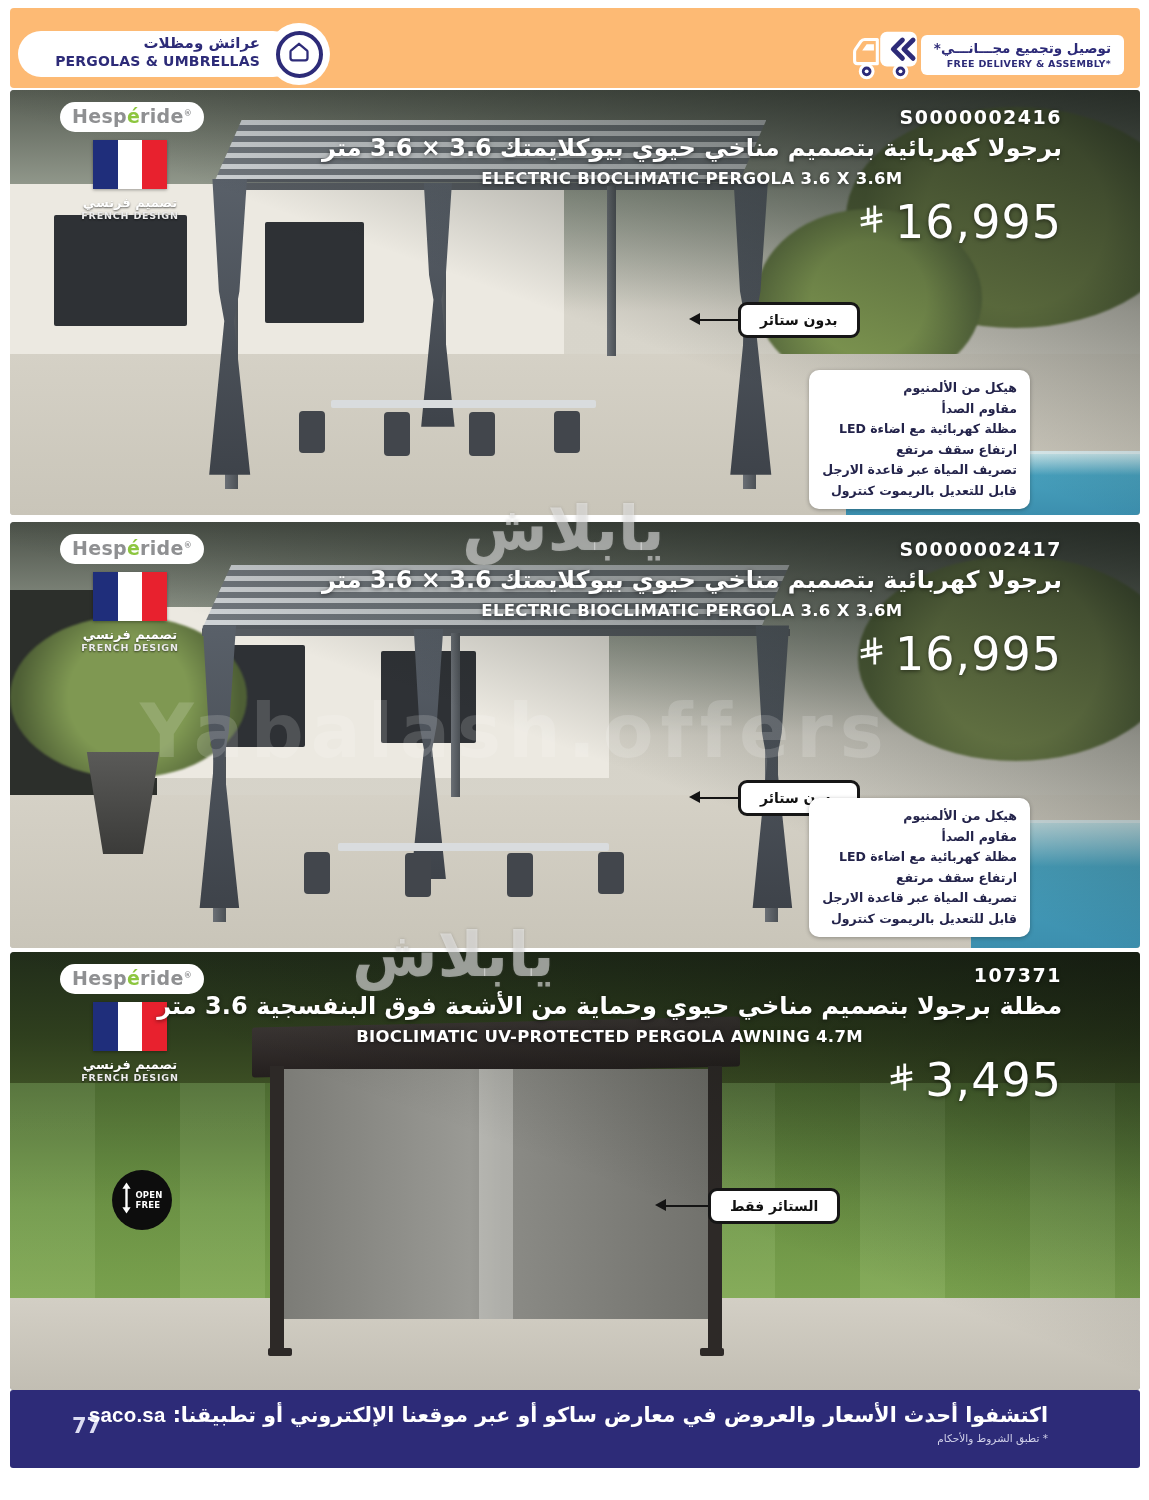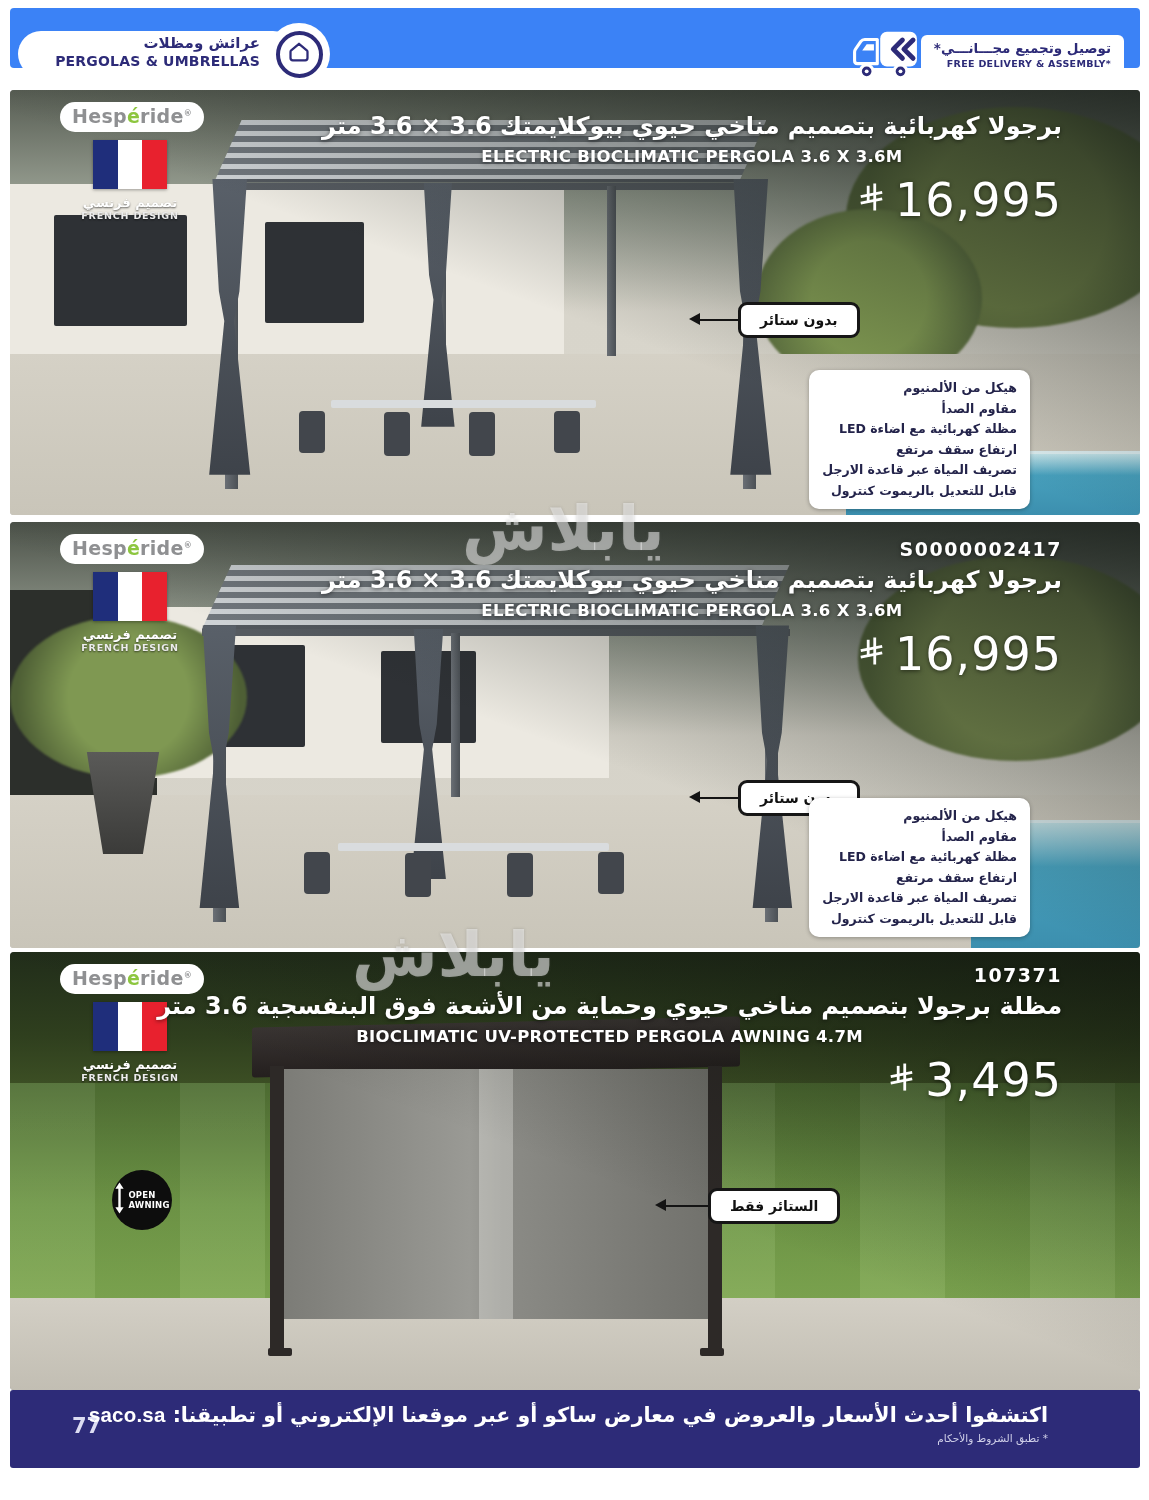--- a/index.html
+++ b/index.html
@@ -1,20 +1,20 @@
 <!DOCTYPE html>
 <html lang="ar"><head>
 <meta charset="utf-8">
 <style>
   * { margin:0; padding:0; box-sizing:border-box; }
   body { width:1149px; height:1500px; background:#ffffff; font-family:"DejaVu Sans", sans-serif; }
   .page { position:relative; width:1149px; height:1500px; background:#fff; overflow:hidden; }
 
   
-  .topbar { position:absolute; left:10px; right:9px; top:8px; height:60px; background:#3b82f6; border-radius:4px; }
+  .topbar { position:absolute; left:10px; right:9px; top:8px; height:80px; background:#fdba74; border-radius:4px; }
   .title-pill { position:absolute; left:8px; top:23px; width:300px; height:46px; }
   .pill-bg { position:absolute; left:0; top:0; width:278px; height:46px; background:#fff; border-radius:23px; }
   .pill-txt { position:absolute; right:58px; top:3px; text-align:right; color:#2d2b78; }
   .pill-ar { font-size:15px; font-weight:bold; direction:rtl; }
   .pill-en { font-size:14px; font-weight:bold; letter-spacing:.2px; margin-top:1px; }
   .circle { position:absolute; left:250px; top:-8px; width:62px; height:62px; background:#fff; border-radius:50%; display:flex; align-items:center; justify-content:center; }
   .circle-ring { width:47px; height:47px; border:4px solid #2d2b78; border-radius:50%; display:flex; align-items:center; justify-content:center; background:#fff; }
 
   .delivery { position:absolute; right:16px; top:16px; display:flex; align-items:center; }
   .dl-pill { background:#fff; border-radius:6px; padding:5px 13px 6px; text-align:right; color:#2d2b78; margin-left:-4px; }
@@ -179,20 +179,21 @@
       <div class="flag">
           <div class="f-b"></div>
           <div class="f-w"></div>
           <div class="f-r"></div>
         </div>
       <div class="design-ar">تصميم فرنسي</div>
       <div class="design-en">FRENCH DESIGN</div>
     </div>
 
     <div class="info">
+      <div class="sku">S0000002416</div>
       <div class="t-ar">برجولا كهربائية بتصميم مناخي حيوي بيوكلايمتك 3.6 × 3.6 متر</div>
       <div class="t-en">ELECTRIC BIOCLIMATIC PERGOLA 3.6 X 3.6M</div>
       <div class="price">
         <span>
           <svg viewBox="0 0 30 34" width="28" height="32">
             <path d="M12 4 V21.5" stroke="#fff" stroke-width="3"></path>
             <path d="M19 1.5 V30.5" stroke="#fff" stroke-width="3"></path>
             <path d="M4 15.5 L27 11" stroke="#fff" stroke-width="3"></path>
             <path d="M4 22.5 L27 18" stroke="#fff" stroke-width="3"></path>
           </svg>
@@ -343,21 +344,21 @@
 
     <div class="oc">
       <span>
         <svg viewBox="0 0 12 34" width="11" height="32">
           <path d="M6 5 V29" stroke="#fff" stroke-width="2.6"></path>
           <path d="M6 0 L10.5 7 H1.5 Z" fill="#fff"></path>
           <path d="M6 34 L10.5 27 H1.5 Z" fill="#fff"></path>
         </svg>
       </span>
       <span class="oc-txt">
-        <span>OPEN</span><br><span>AWNING</span>
+        <span>OPEN</span><br><span>FREE</span>
       </span>
     </div>
 
     <div class="callout" style="left:656px;top:236px;">
       <div class="c-arrow" style="width:42px;"></div>
       <div class="c-box">الستائر فقط</div>
     </div>
   </section>
 
   <footer class="footer">
@@ -366,14 +367,15 @@
       <div class="foot-main">
         <span>اكتشفوا أحدث الأسعار والعروض في معارض ساكو أو عبر موقعنا الإلكتروني أو تطبيقنا:</span>
         <span class="site">saco.sa</span>
       </div>
       <div class="foot-terms">* تطبق الشروط والأحكام</div>
     </div>
   </footer>
 
   <div class="wm wm1">يابلاش</div>
   <div class="wm wm2">يابلاش</div>
+  <div class="wm wmlat">Yabalash.offers</div>
 
 </div>
 
 </body></html>

